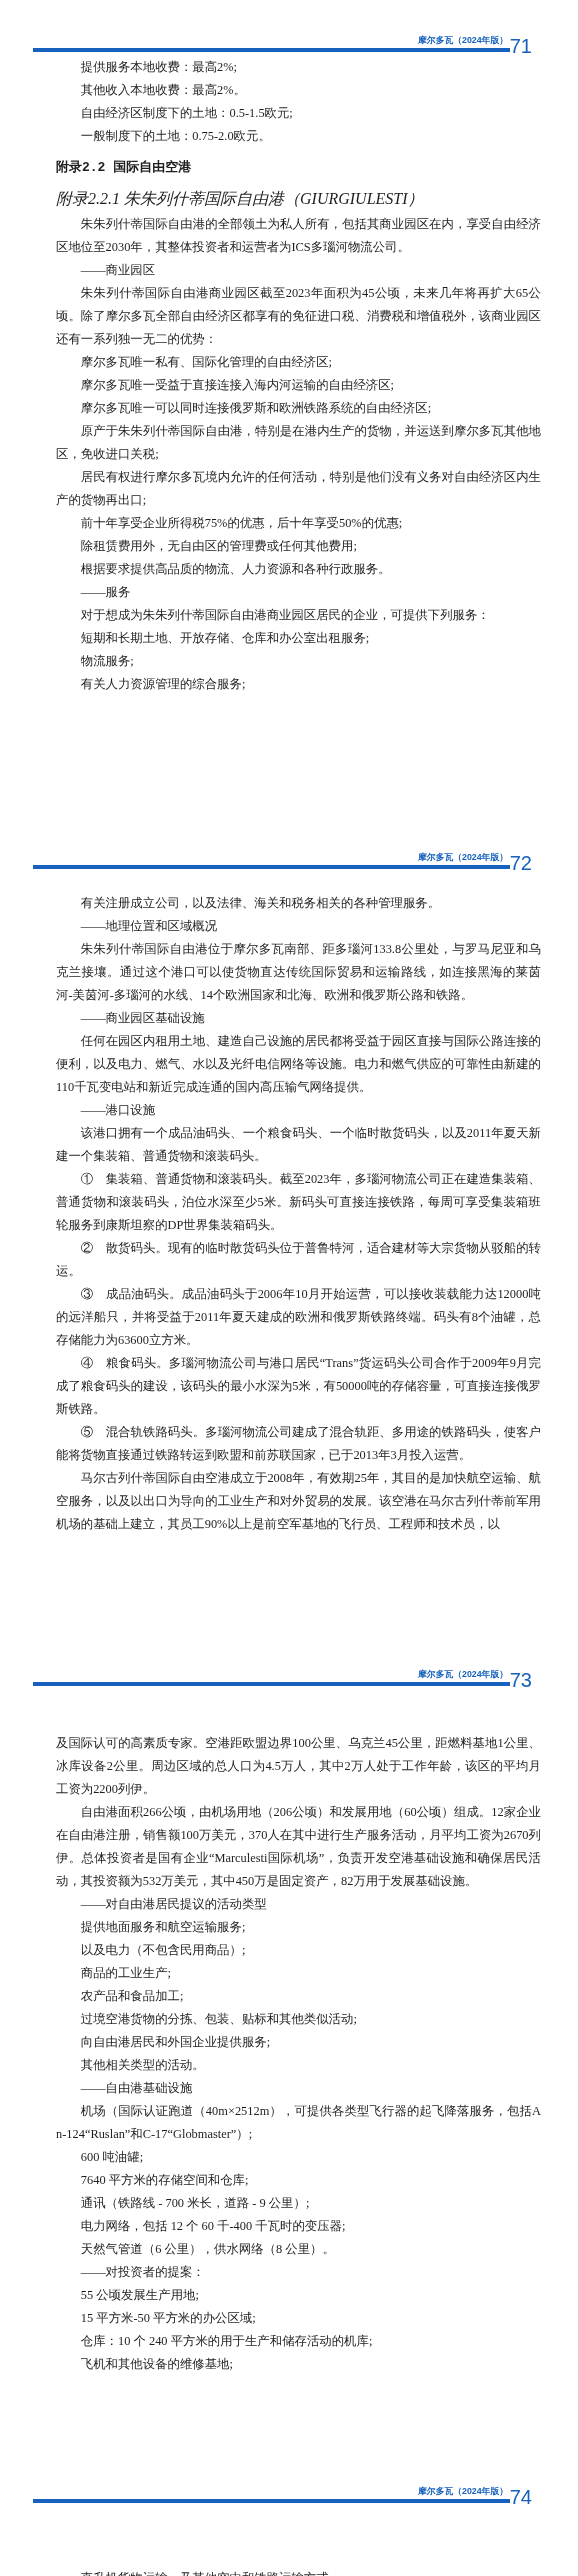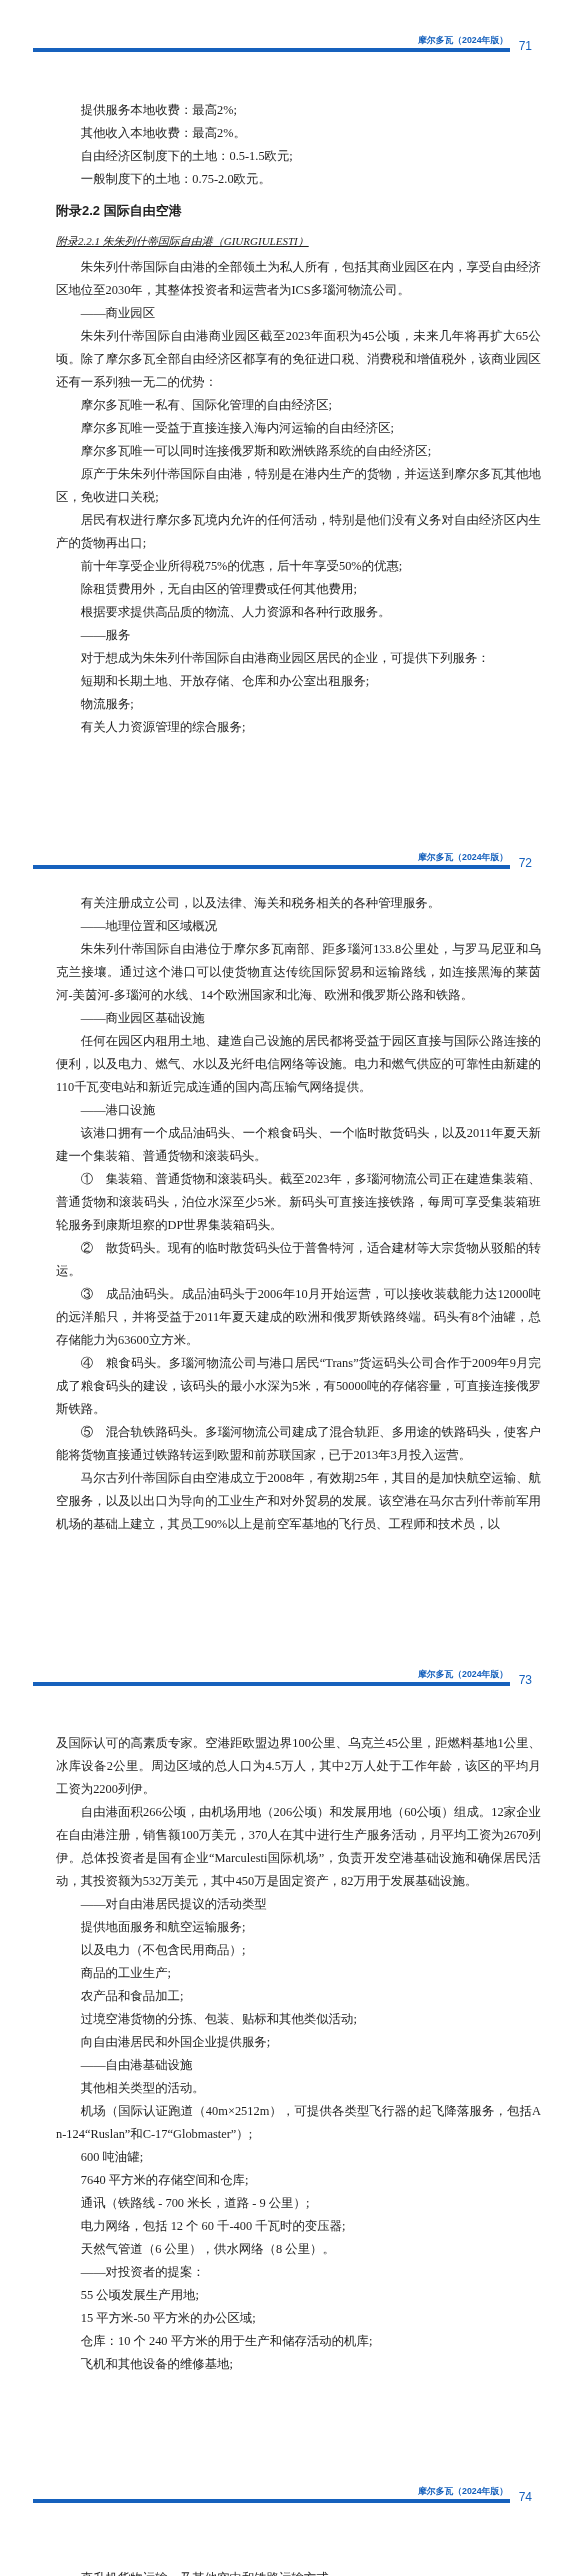--- a/index.html
+++ b/index.html
@@ -32,62 +32,61 @@
   .ph-line {
     position:absolute;
     top:48px; left:33px;
     width:477px; height:3.6px;
     background:var(--accent);
   }
   .ph-number {
     position:absolute;
     top:38px; right:44px;
     font-family:"Liberation Sans","DejaVu Sans",sans-serif;
-    font-size:12px;
+    font-size:20px;
     line-height:17.5px;
     color:var(--accent);
   }
   
   .content {
     padding-left:56px;
     padding-right:35px;
   }
   .ln {
     margin:0;
     font-size:12.4px;
     line-height:23px;
     text-align:justify;
     word-break:break-all;
   }
   .ind { text-indent:2em; }
   .h1b {
-    font-family:Liberation Sans, sans-serif;
+    font-family:Liberation Mono, monospace;
     font-weight:bold;
     font-size:13px;
     line-height:23px;
     margin:8.2px 0 3.1px 0;
     text-indent:0;
   }
   .h2i {
     font-style:italic;
-    font-size:11px;
+    font-size:16px;
     line-height:23px;
     margin:8.2px 0 3.1px 0;
     text-indent:0;
-    text-decoration:underline;
   }
 </style>
 </head>
 <body>
 
 <section class="page">
   <span class="ph-title">摩尔多瓦（2024年版）</span>
   <div class="ph-line"></div>
   <span class="ph-number">71</span>
-  <div class="content" style="padding-top:99px">
+  <div class="content" style="padding-top:56px">
     <p class="ln ind">提供服务本地收费：最高2%;</p>
     <p class="ln ind">其他收入本地收费：最高2%。</p>
     <p class="ln ind">自由经济区制度下的土地：0.5-1.5欧元;</p>
     <p class="ln ind">一般制度下的土地：0.75-2.0欧元。</p>
     <p class="ln h1b">附录2.2 国际自由空港</p>
     <p class="ln h2i">附录2.2.1 朱朱列什蒂国际自由港（GIURGIULESTI）</p>
     <p class="ln ind">朱朱列什蒂国际自由港的全部领土为私人所有，包括其商业园区在内，享受自由经济区地位至2030年，其整体投资者和运营者为ICS多瑙河物流公司。</p>
     <p class="ln ind">——商业园区</p>
     <p class="ln ind">朱朱列什蒂国际自由港商业园区截至2023年面积为45公顷，未来几年将再扩大65公顷。除了摩尔多瓦全部自由经济区都享有的免征进口税、消费税和增值税外，该商业园区还有一系列独一无二的优势：</p>
     <p class="ln ind">摩尔多瓦唯一私有、国际化管理的自由经济区;</p>
@@ -134,22 +133,22 @@
   <div class="content" style="padding-top:98px">
     <p class="ln">及国际认可的高素质专家。空港距欧盟边界100公里、乌克兰45公里，距燃料基地1公里、冰库设备2公里。周边区域的总人口为4.5万人，其中2万人处于工作年龄，该区的平均月工资为2200列伊。</p>
     <p class="ln ind">自由港面积266公顷，由机场用地（206公顷）和发展用地（60公顷）组成。12家企业在自由港注册，销售额100万美元，370人在其中进行生产服务活动，月平均工资为2670列伊。总体投资者是国有企业“Marculesti国际机场”，负责开发空港基础设施和确保居民活动，其投资额为532万美元，其中450万是固定资产，82万用于发展基础设施。</p>
     <p class="ln ind">——对自由港居民提议的活动类型</p>
     <p class="ln ind">提供地面服务和航空运输服务;</p>
     <p class="ln ind">以及电力（不包含民用商品）;</p>
     <p class="ln ind">商品的工业生产;</p>
     <p class="ln ind">农产品和食品加工;</p>
     <p class="ln ind">过境空港货物的分拣、包装、贴标和其他类似活动;</p>
     <p class="ln ind">向自由港居民和外国企业提供服务;</p>
+    <p class="ln ind">其他相关类型的活动。</p>
     <p class="ln ind">——自由港基础设施</p>
-    <p class="ln ind">其他相关类型的活动。</p>
     <p class="ln ind">机场（国际认证跑道（40m×2512m），可提供各类型飞行器的起飞降落服务，包括An-124“Ruslan”和C-17“Globmaster”）;</p>
     <p class="ln ind">600 吨油罐;</p>
     <p class="ln ind">7640 平方米的存储空间和仓库;</p>
     <p class="ln ind">通讯（铁路线 - 700 米长，道路 - 9 公里）;</p>
     <p class="ln ind">电力网络，包括 12 个 60 千-400 千瓦时的变压器;</p>
     <p class="ln ind">天然气管道（6 公里），供水网络（8 公里）。</p>
     <p class="ln ind">——对投资者的提案：</p>
     <p class="ln ind">55 公顷发展生产用地;</p>
     <p class="ln ind">15 平方米-50 平方米的办公区域;</p>
     <p class="ln ind">仓库：10 个 240 平方米的用于生产和储存活动的机库;</p>

